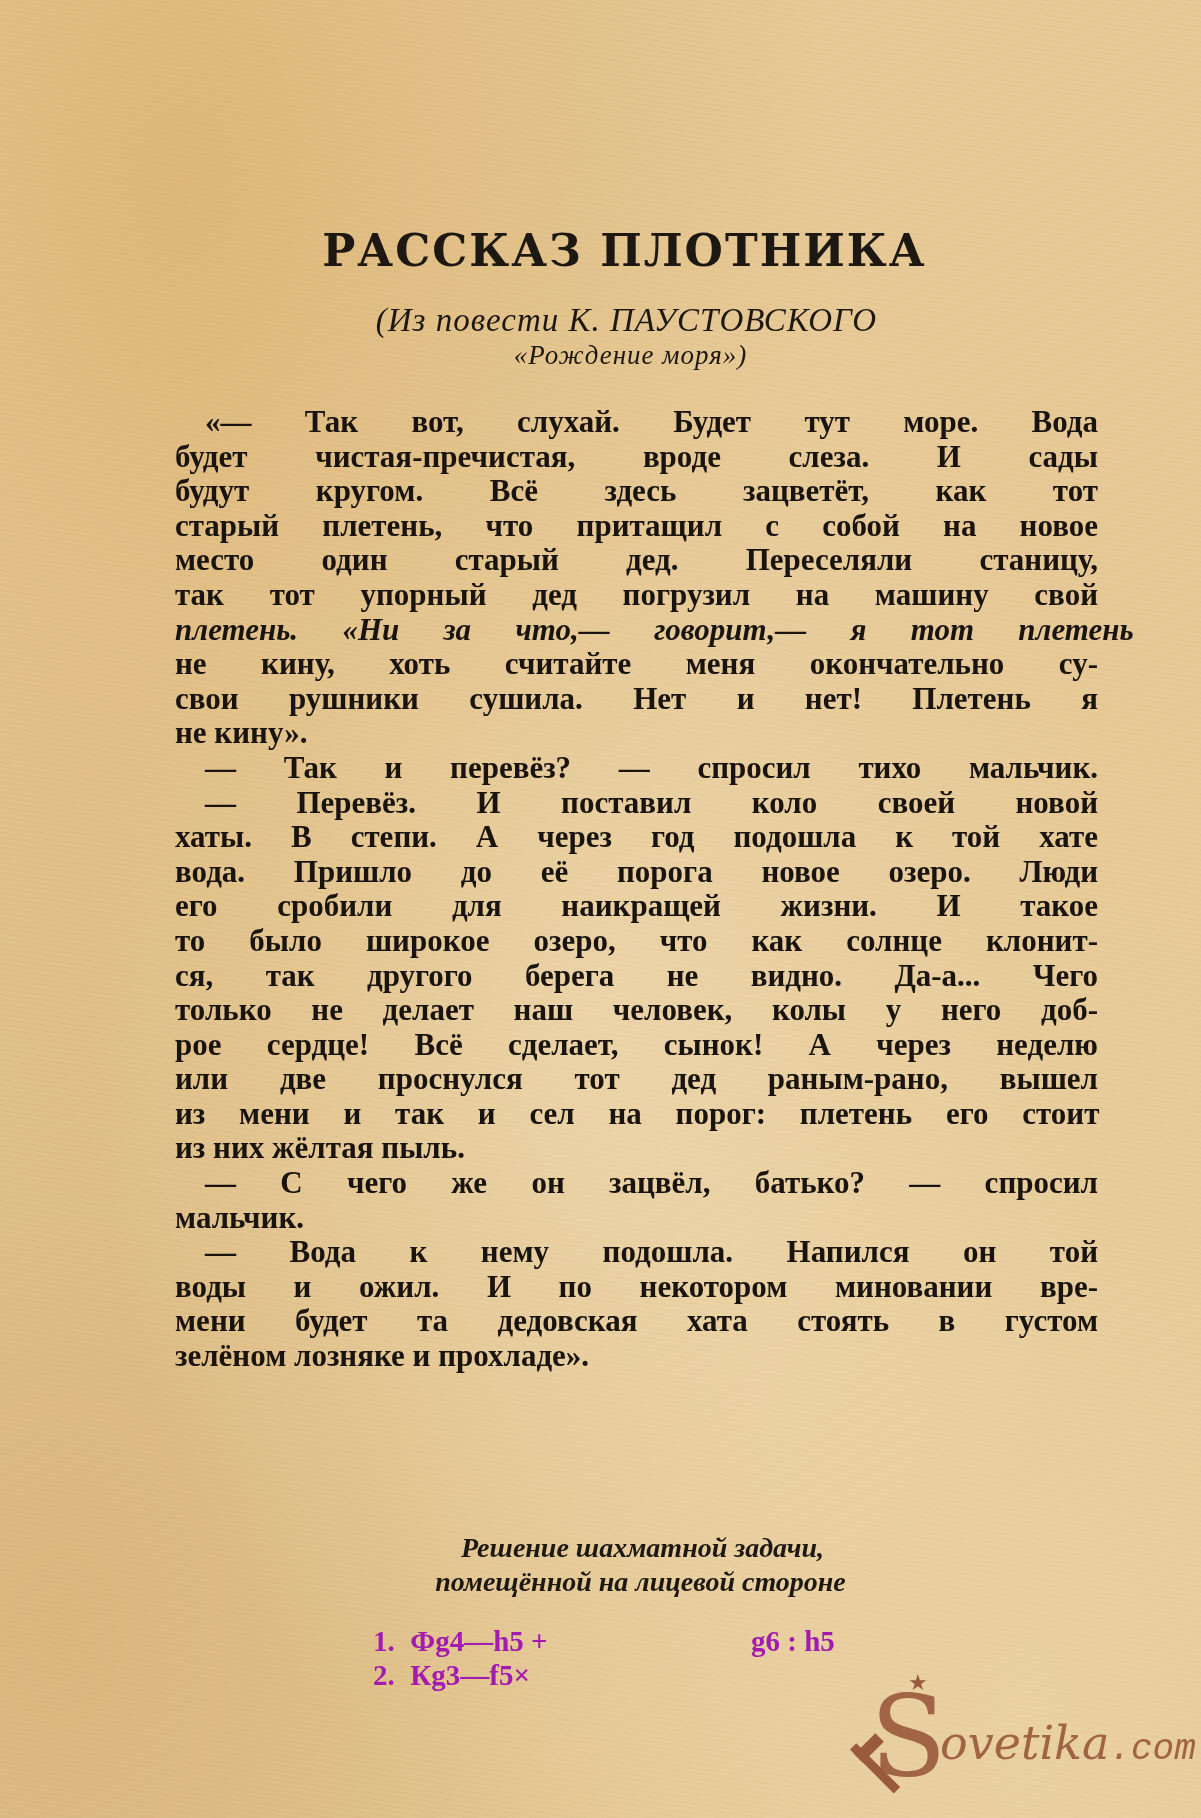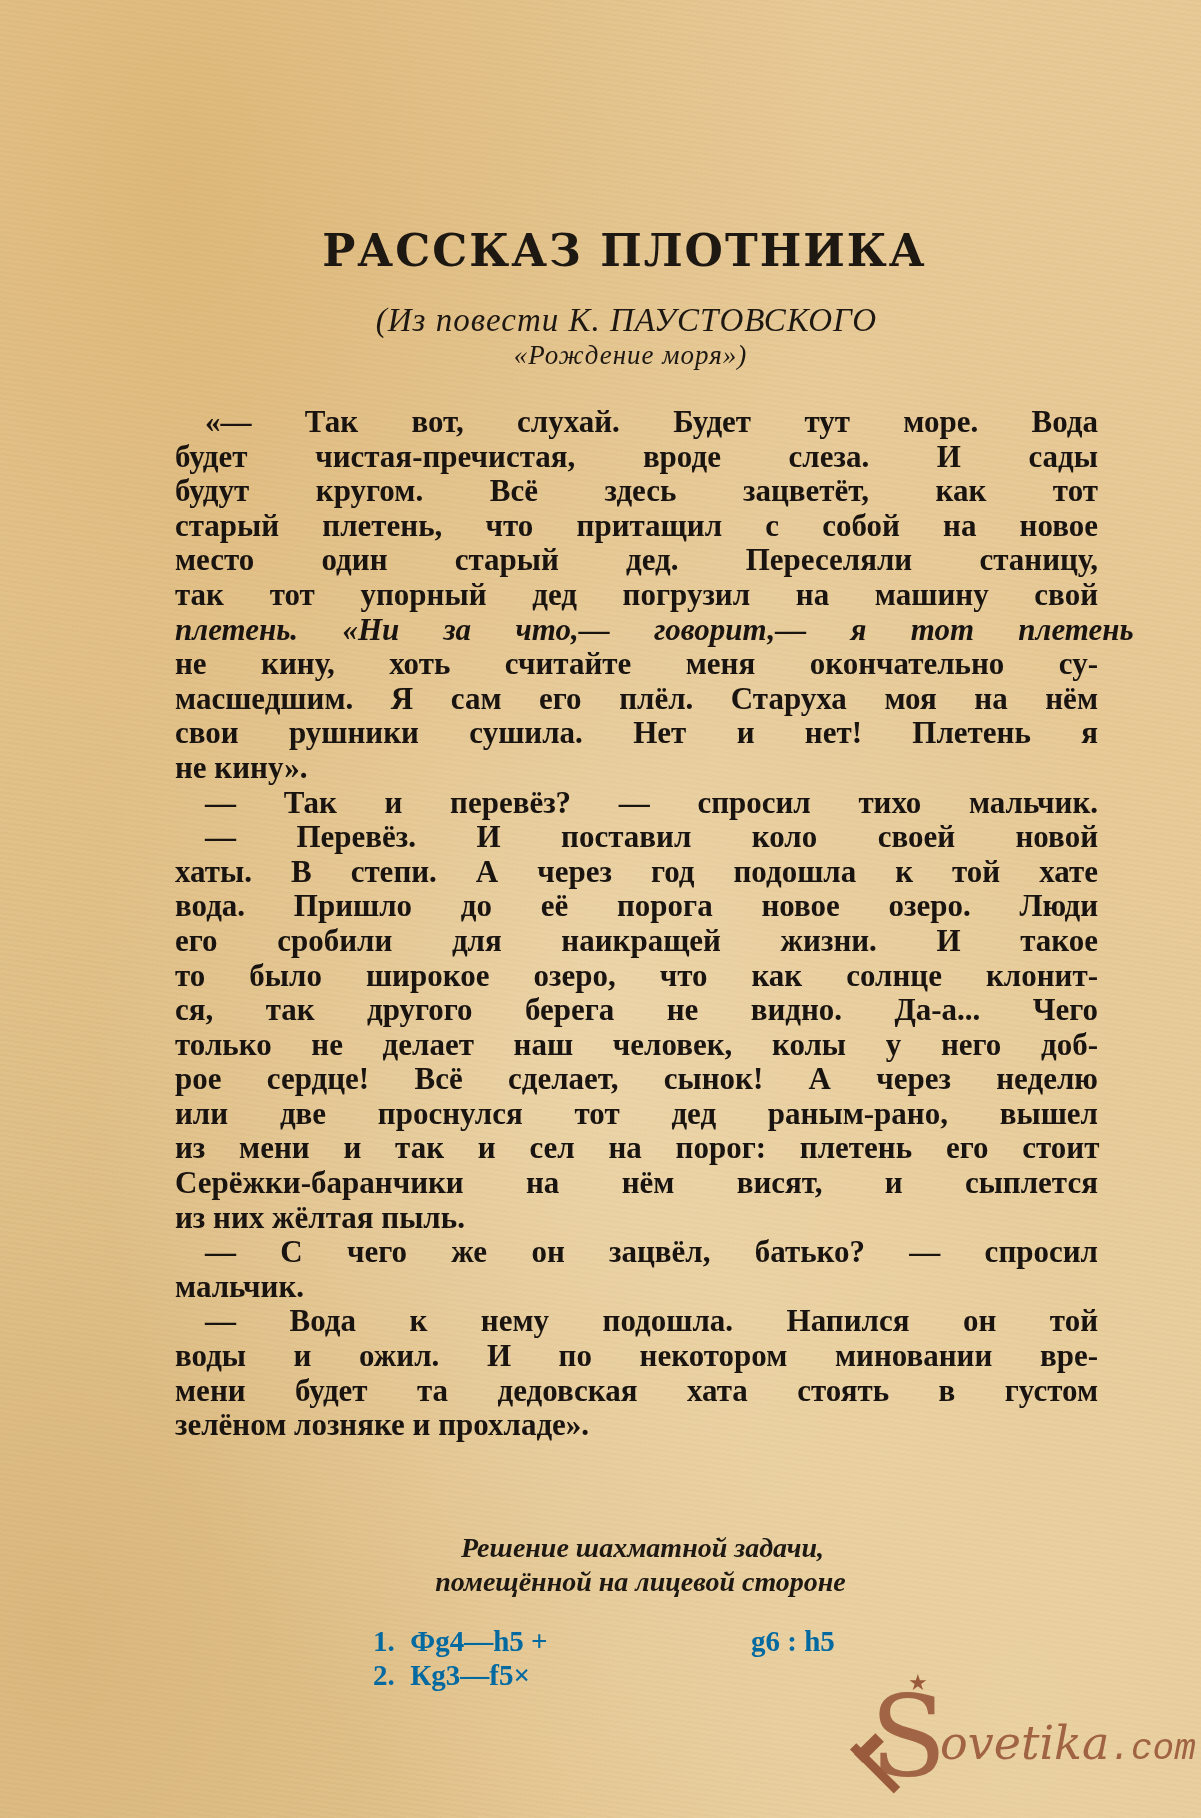--- a/index.html
+++ b/index.html
@@ -90,21 +90,21 @@
     .chess-heading.l1 { top: 1532px; margin-left: 42px; }
     .chess-heading.l2 { top: 1566px; margin-left: 40px; }
 
     .moves {
       position: absolute;
       left: 373px;
       top: 1625px;
       font-family: "Liberation Serif", serif;
       font-weight: bold;
       font-size: 29px;
-      color: #0369a1;
+      color: #a21caf;
     }
     .move-row {
       position: relative;
       height: 34px;
       white-space: nowrap;
     }
     .move-num { display: inline-block; width: 30px; }
     .move-white { display: inline-block; }
     .move-black {
       position: absolute;
@@ -169,35 +169,33 @@
 
   <div class="body-text" id="body-text">
       <span class="line indent" style="word-spacing: 45.5647px; text-align-last: left;">«— Так вот, слухай. Будет тут море. Вода</span>
       <span class="line" style="word-spacing: 59.8594px; text-align-last: left;">будет чистая-пречистая, вроде слеза. И сады</span>
       <span class="line" style="word-spacing: 58.8385px; text-align-last: left;">будут кругом. Всё здесь зацветёт, как тот</span>
       <span class="line" style="word-spacing: 35.4375px; text-align-last: left;">старый плетень, что притащил с собой на новое</span>
       <span class="line" style="word-spacing: 59.4219px; text-align-last: left;">место один старый дед. Переселяли станицу,</span>
       <span class="line" style="word-spacing: 37.9442px; text-align-last: left;">так тот упорный дед погрузил на машину свой</span>
       <span class="line" style="word-spacing: 36.5402px; text-align-last: left; font-style: italic;">плетень. «Ни за что,— говорит,— я тот плетень</span>
       <span class="line" style="word-spacing: 46.7266px; text-align-last: left;">не кину, хоть считайте меня окончательно су-</span>
-      <span class="line" style="word-spacing: 29.7969px; text-align-last: left;">масшедшим. Я сам его плёл. Старуха моя на нём</span>
       <span class="line" style="word-spacing: 42.6004px; text-align-last: left;">свои рушники сушила. Нет и нет! Плетень я</span>
       <span class="line last">не кину».</span>
       <span class="line indent" style="word-spacing: 39.8862px; text-align-last: left;">— Так и перевёз? — спросил тихо мальчик.</span>
       <span class="line indent" style="word-spacing: 52.7083px; text-align-last: left;">— Перевёз. И поставил коло своей новой</span>
       <span class="line" style="word-spacing: 31.2413px; text-align-last: left;">хаты. В степи. А через год подошла к той хате</span>
       <span class="line" style="word-spacing: 40.9821px; text-align-last: left;">вода. Пришло до её порога новое озеро. Люди</span>
       <span class="line" style="word-spacing: 51.8594px; text-align-last: left;">его сробили для наикращей жизни. И такое</span>
       <span class="line" style="word-spacing: 36.2612px; text-align-last: left;">то было широкое озеро, что как солнце клонит-</span>
       <span class="line" style="word-spacing: 44.6004px; text-align-last: left;">ся, так другого берега не видно. Да-а... Чего</span>
       <span class="line" style="word-spacing: 31.916px; text-align-last: left;">только не делает наш человек, колы у него доб-</span>
       <span class="line" style="word-spacing: 37.5513px; text-align-last: left;">рое сердце! Всё сделает, сынок! А через неделю</span>
       <span class="line" style="word-spacing: 44.0182px; text-align-last: left;">или две проснулся тот дед раным-рано, вышел</span>
       <span class="line" style="word-spacing: 26.0125px; text-align-last: left;">из мени и так и сел на порог: плетень его стоит</span>
-      <span class="line" style="word-spacing: 54.5344px; text-align-last: left;">Серёжки-баранчики на нём висят, и сыплется</span>
       <span class="line last">из них жёлтая пыль.</span>
       <span class="line indent" style="word-spacing: 36.5332px; text-align-last: left;">— С чего же он зацвёл, батько? — спросил</span>
       <span class="line last">мальчик.</span>
       <span class="line indent" style="word-spacing: 45.7612px; text-align-last: left;">— Вода к нему подошла. Напился он той</span>
       <span class="line" style="word-spacing: 39.8527px; text-align-last: left;">воды и ожил. И по некотором миновании вре-</span>
       <span class="line" style="word-spacing: 41.683px; text-align-last: left;">мени будет та дедовская хата стоять в густом</span>
       <span class="line last">зелёном лозняке и прохладе».</span>
     </div>
 
   <div class="chess-heading l1">Решение шахматной задачи,</div>

